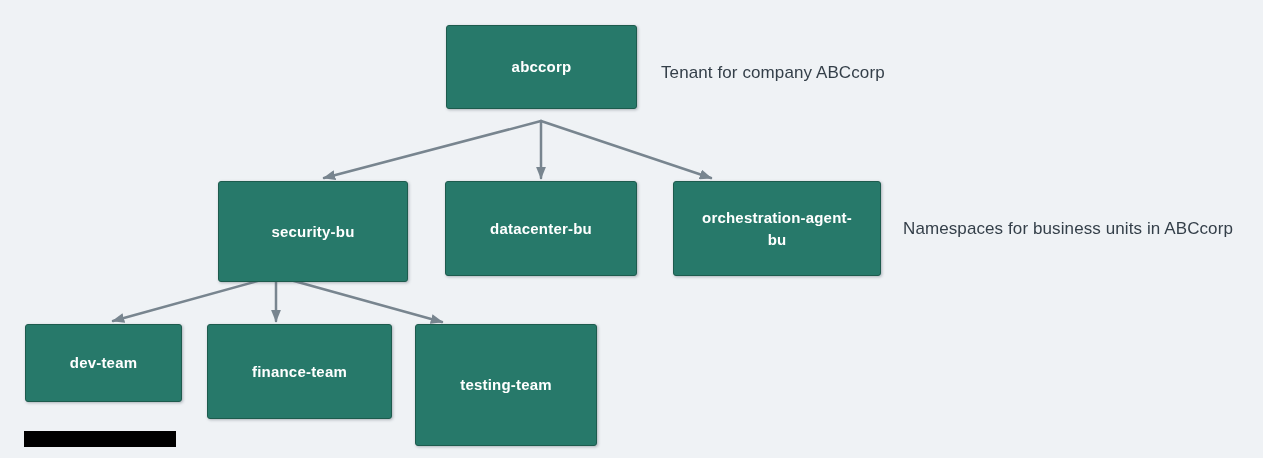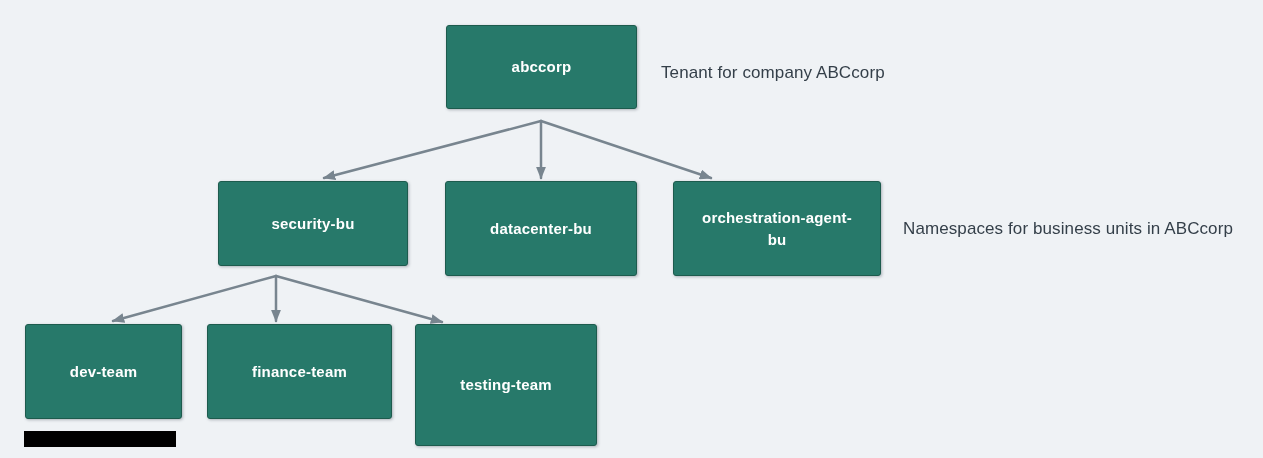--- a/index.html
+++ b/index.html
@@ -78,31 +78,31 @@
       <line x1="541" y1="121" x2="541" y2="178" marker-end="url(#arrowhead)"></line>
       <line x1="541" y1="121" x2="711" y2="178" marker-end="url(#arrowhead)"></line>
       <line x1="276" y1="276" x2="113" y2="321" marker-end="url(#arrowhead)"></line>
       <line x1="276" y1="276" x2="276" y2="321" marker-end="url(#arrowhead)"></line>
       <line x1="276" y1="276" x2="442" y2="322" marker-end="url(#arrowhead)"></line>
     </svg>
 
   <div class="node" style="left: 446px; top: 25px; width: 191px; height: 84px;">
     <span class="label">abccorp</span>
   </div>
-  <div class="node" style="left: 218px; top: 181px; width: 190px; height: 85px;">
+  <div class="node" style="left: 218px; top: 181px; width: 190px; height: 101px;">
     <span class="label">security-bu</span>
   </div>
   <div class="node" style="left: 445px; top: 181px; width: 192px; height: 95px;">
     <span class="label">datacenter-bu</span>
   </div>
   <div class="node" style="left: 673px; top: 181px; width: 208px; height: 95px;">
     <span class="label">orchestration-agent-
 bu</span>
   </div>
-  <div class="node" style="left: 25px; top: 324px; width: 157px; height: 95px;">
+  <div class="node" style="left: 25px; top: 324px; width: 157px; height: 78px;">
     <span class="label">dev-team</span>
   </div>
   <div class="node" style="left: 207px; top: 324px; width: 185px; height: 95px;">
     <span class="label">finance-team</span>
   </div>
   <div class="node" style="left: 415px; top: 324px; width: 182px; height: 122px;">
     <span class="label">testing-team</span>
   </div>
 
   <div class="annotation" style="left: 661px; top: 73px;">Tenant for company ABCcorp</div>

